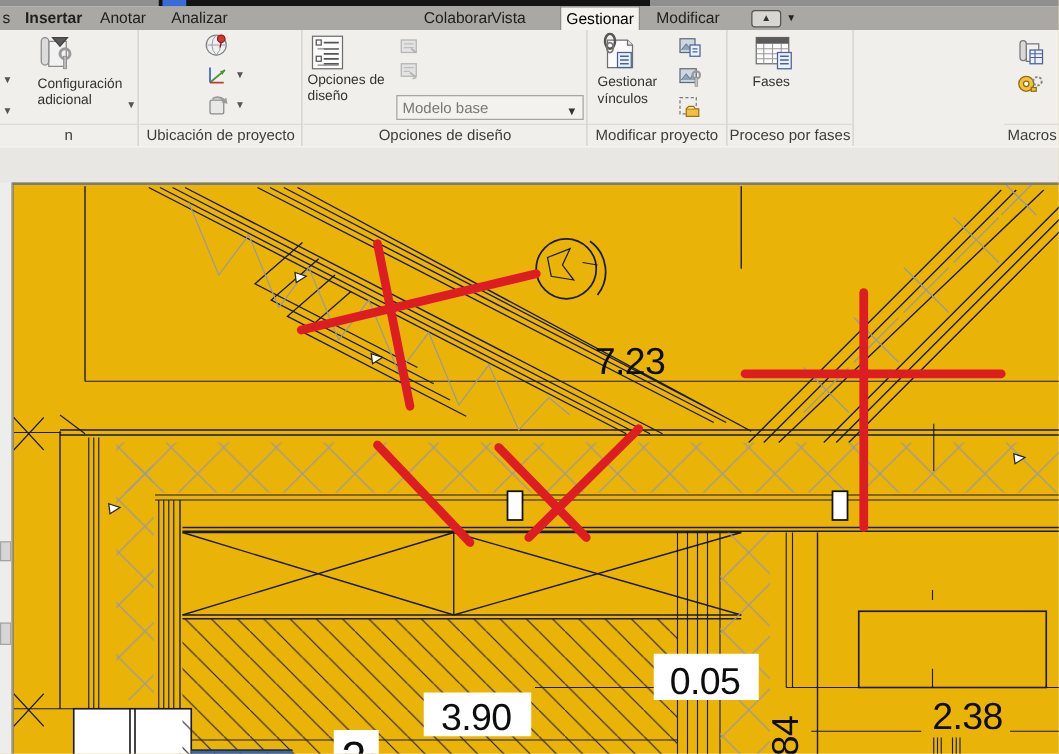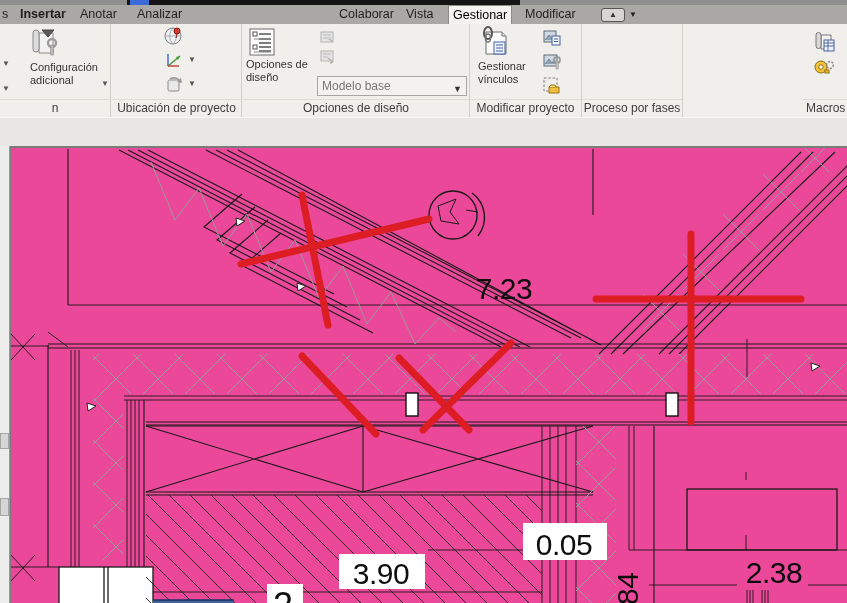--- a/index.html
+++ b/index.html
@@ -32,40 +32,40 @@
        font-size:12px;color:#787878;line-height:18px;padding:0 4px;}
   .combo .arr{position:absolute;right:4px;top:3px;font-size:9px;color:#333;}
   .edge-arrow{position:absolute;font-size:8px;color:#555;}
   
   .substrip{position:absolute;left:0;top:117px;width:847px;height:29px;background:#e9e7e3;
        border-top:1px solid #f8f7f5;}
   
   .leftstrip{position:absolute;left:0;top:146px;width:10px;height:457px;background:#ededec;
        border-right:1px solid #9a9a9a;box-sizing:border-box;}
   .leftstrip .mk{position:absolute;left:0;width:7px;background:#d6d6d6;border:1px solid #a5a5a5;}
-  .canvas{position:absolute;left:10px;top:146px;width:837px;height:457px;background:#ec4899;
+  .canvas{position:absolute;left:10px;top:146px;width:837px;height:457px;background:#eab308;
        border-top:2px solid #7b7b7b;border-left:1px solid #7b7b7b;box-sizing:border-box;}
   svg{display:block;}
   .dimtxt{font-family:"Liberation Sans",sans-serif;font-size:30px;fill:#0d0d0d;letter-spacing:-0.5px;}
 </style>
 </head>
 <body>
 
 <div class="sliver">
   <div class="black"></div>
   <div class="blue"></div>
 </div>
 
 <div class="tabrow">
   <div class="tab" style="left:-2px;">s</div>
   <div class="tab" style="left:16px;font-weight:bold;">Insertar</div>
   <div class="tab" style="left:76px;">Anotar</div>
   <div class="tab" style="left:133px;">Analizar</div>
   <div class="tab" style="left:335px;">Colaborar</div>
-  <div class="tab" style="left:402px;">Vista</div>
+  <div class="tab" style="left:389px;">Vista</div>
   <div class="tab active" style="left:448px;">Gestionar</div>
   <div class="tab" style="left:521px;">Modificar</div>
   <div class="ribbon-toggle" style="left:601px;">
     <span class="toggle-pill">▲</span>
     <span class="toggle-arrow">▼</span>
   </div>
 </div>
 
 <div class="ribbon">
 
@@ -182,20 +182,30 @@
       <svg width="20" height="20" viewBox="0 0 20 20">
         <rect x="2" y="2" width="13" height="13" fill="none" stroke="#7a7a7a" stroke-dasharray="2.5,1.8"></rect>
         <path d="M7,11 h10 v6 h-10 z" fill="#f0c040" stroke="#9a7410"></path>
         <path d="M7,11 l2,-2 4,0 1,2" fill="#f7dc8a" stroke="#9a7410"></path>
       </svg>
     </div>
     <div class="panel-label">Modificar proyecto</div>
   </div>
 
   <div class="panel" style="left:582px;width:101px;">
+    <div class="bigbtn" style="left:20px;top:2px;width:60px;">
+      <svg width="36" height="34" viewBox="0 0 36 34">
+        <rect x="3" y="4" width="26" height="21" fill="#fbfbfb" stroke="#6e6e6e"></rect>
+        <rect x="3" y="4" width="26" height="5" fill="#5a5a5a"></rect>
+        <path d="M3,13 h26 M3,17 h26 M3,21 h26 M9,9 v16 M16,9 v16 M23,9 v16" stroke="#9a9a9a" stroke-width="0.9" fill="none"></path>
+        <rect x="20" y="16" width="11" height="13" fill="#eef2f8" stroke="#44639e"></rect>
+        <path d="M22,19 h7 M22,22 h7 M22,25 h7" stroke="#44639e" stroke-width="1.1"></path>
+      </svg>
+      <span class="lbl">Fases</span>
+    </div>
     <div class="panel-label">Proceso por fases</div>
   </div>
 
 
 
   <div class="panel" style="left:803px;width:44px;border-right:none;">
     <div class="smallicon" style="left:10px;top:8px;">
       <svg width="24" height="22" viewBox="0 0 24 22">
         <path d="M8,3 h10 v14 h-10 z" fill="#f2f2f2" stroke="#777"></path>
         <path d="M8,3 a2.5,2.5 0 0 0 -5,0 v11 a2.5,2.5 0 0 0 5,0 z" fill="#d9d9d9" stroke="#777"></path>

